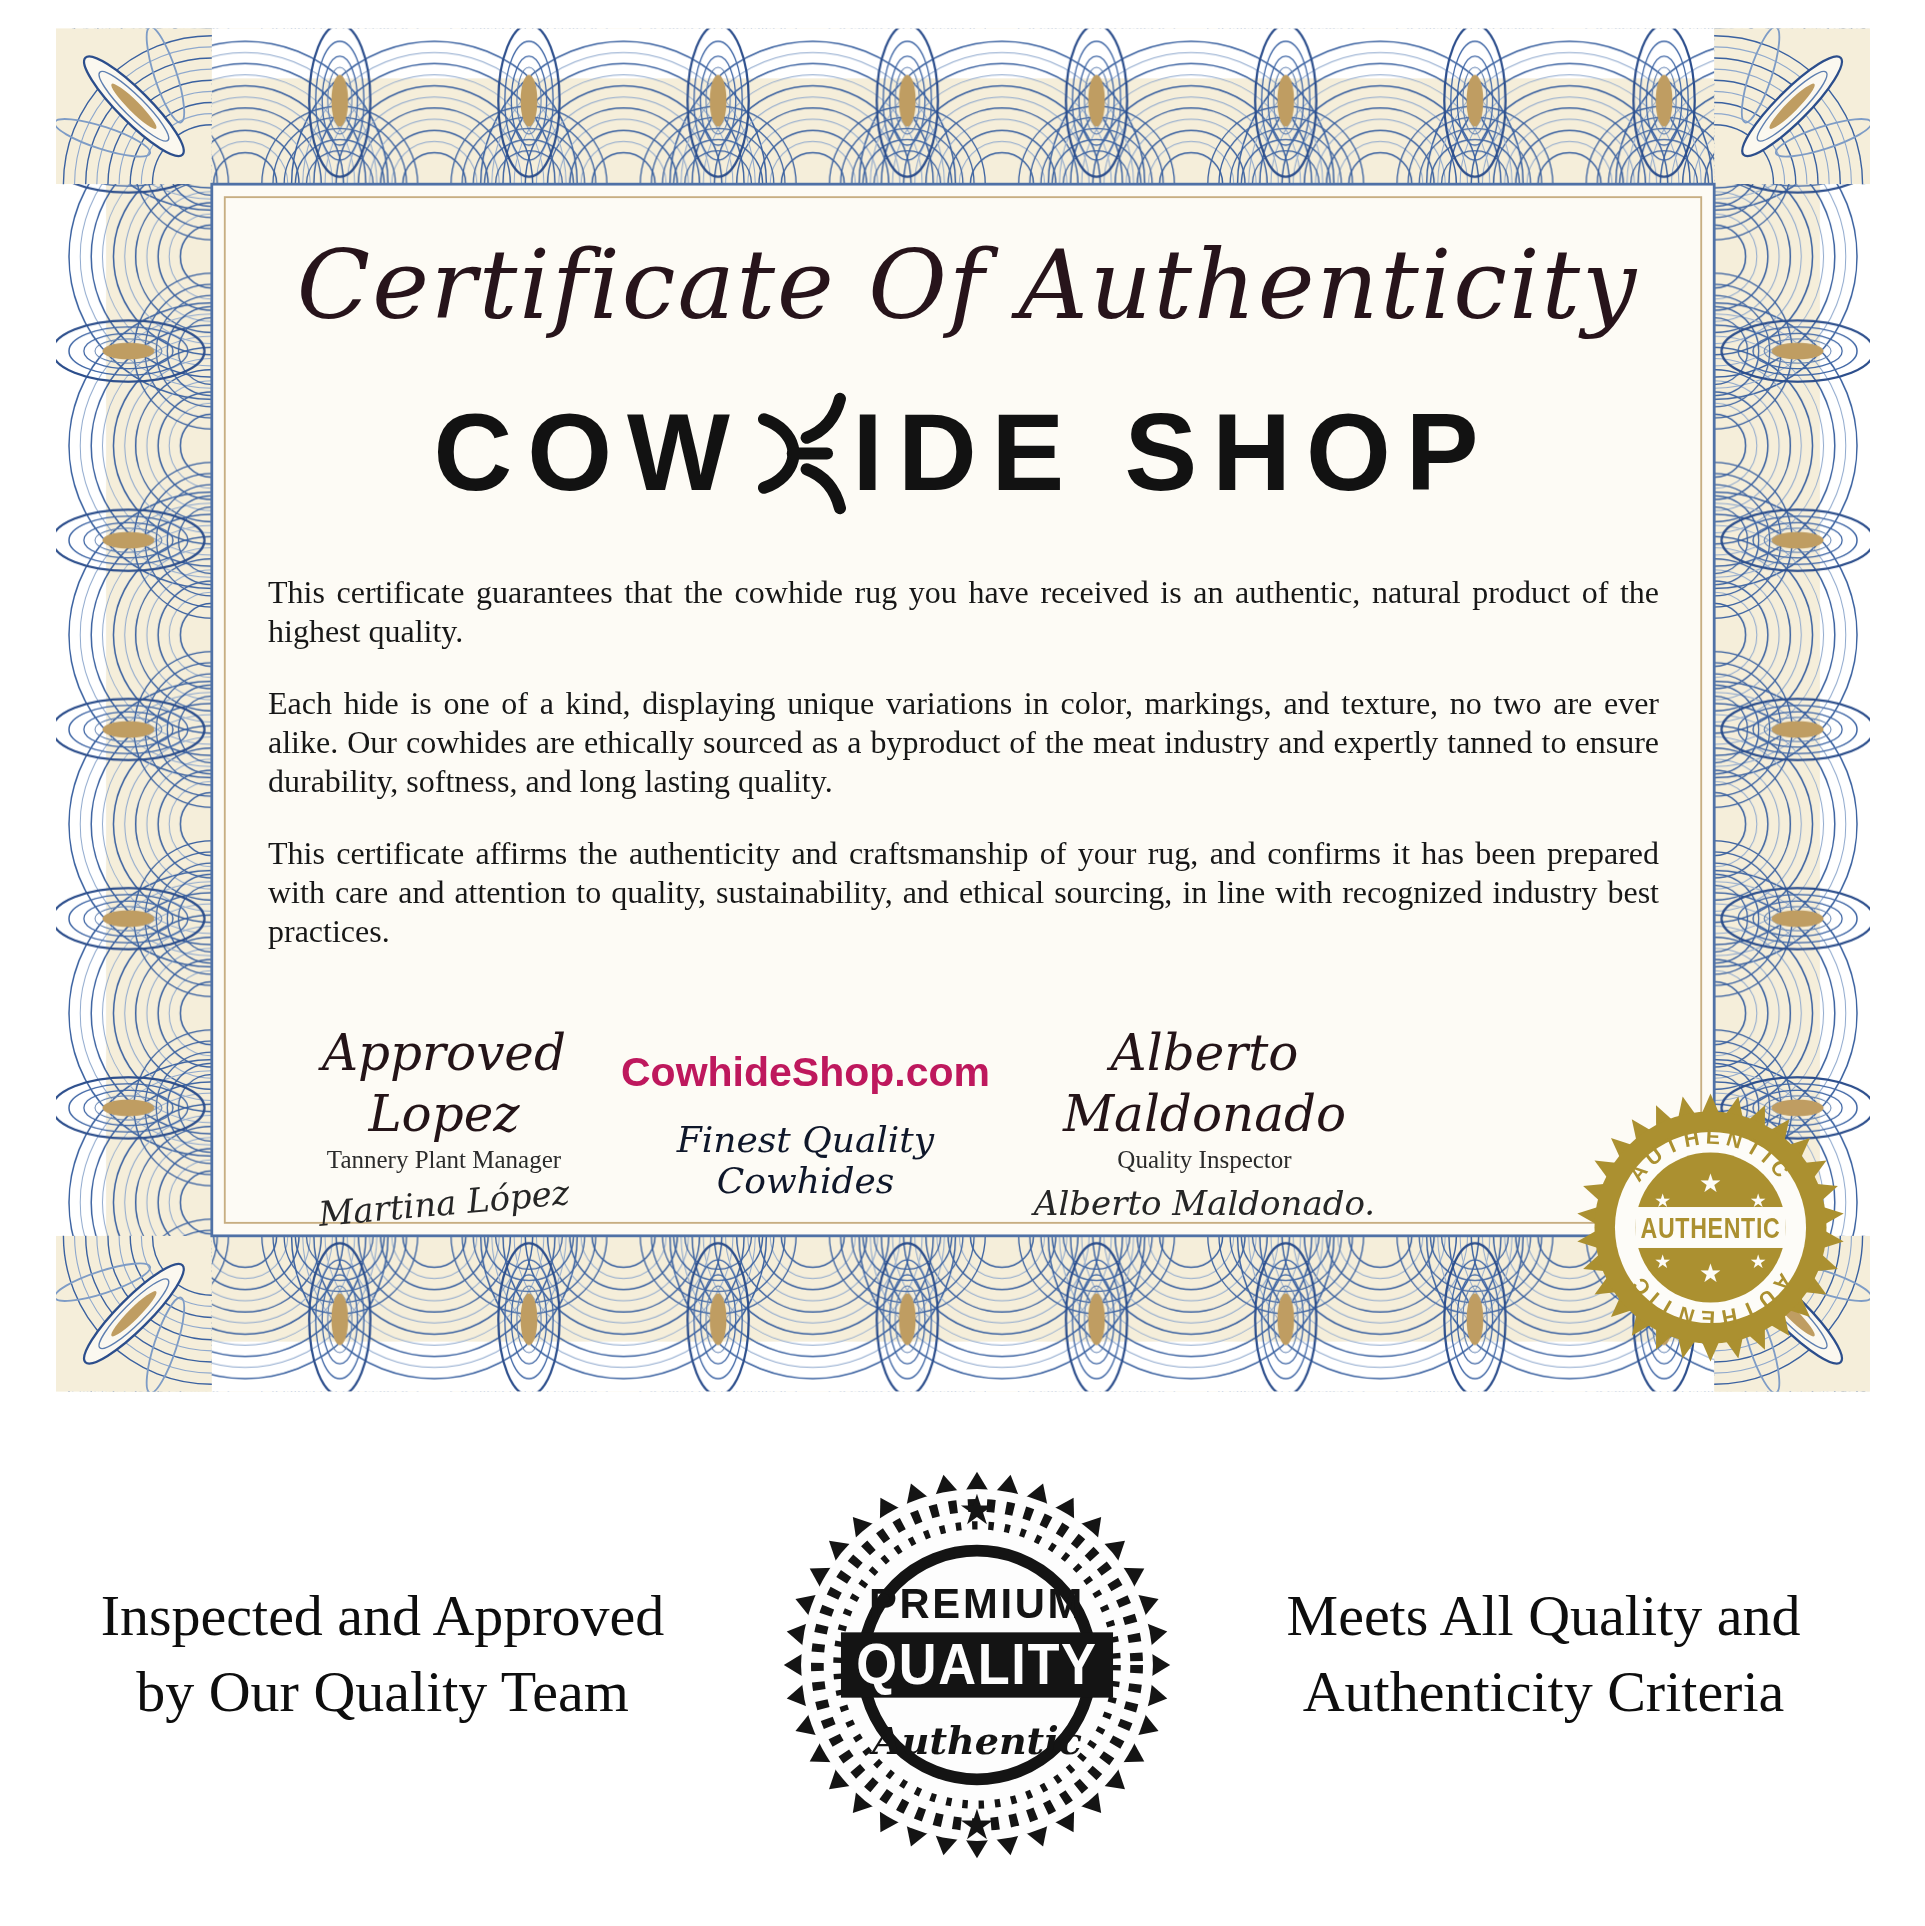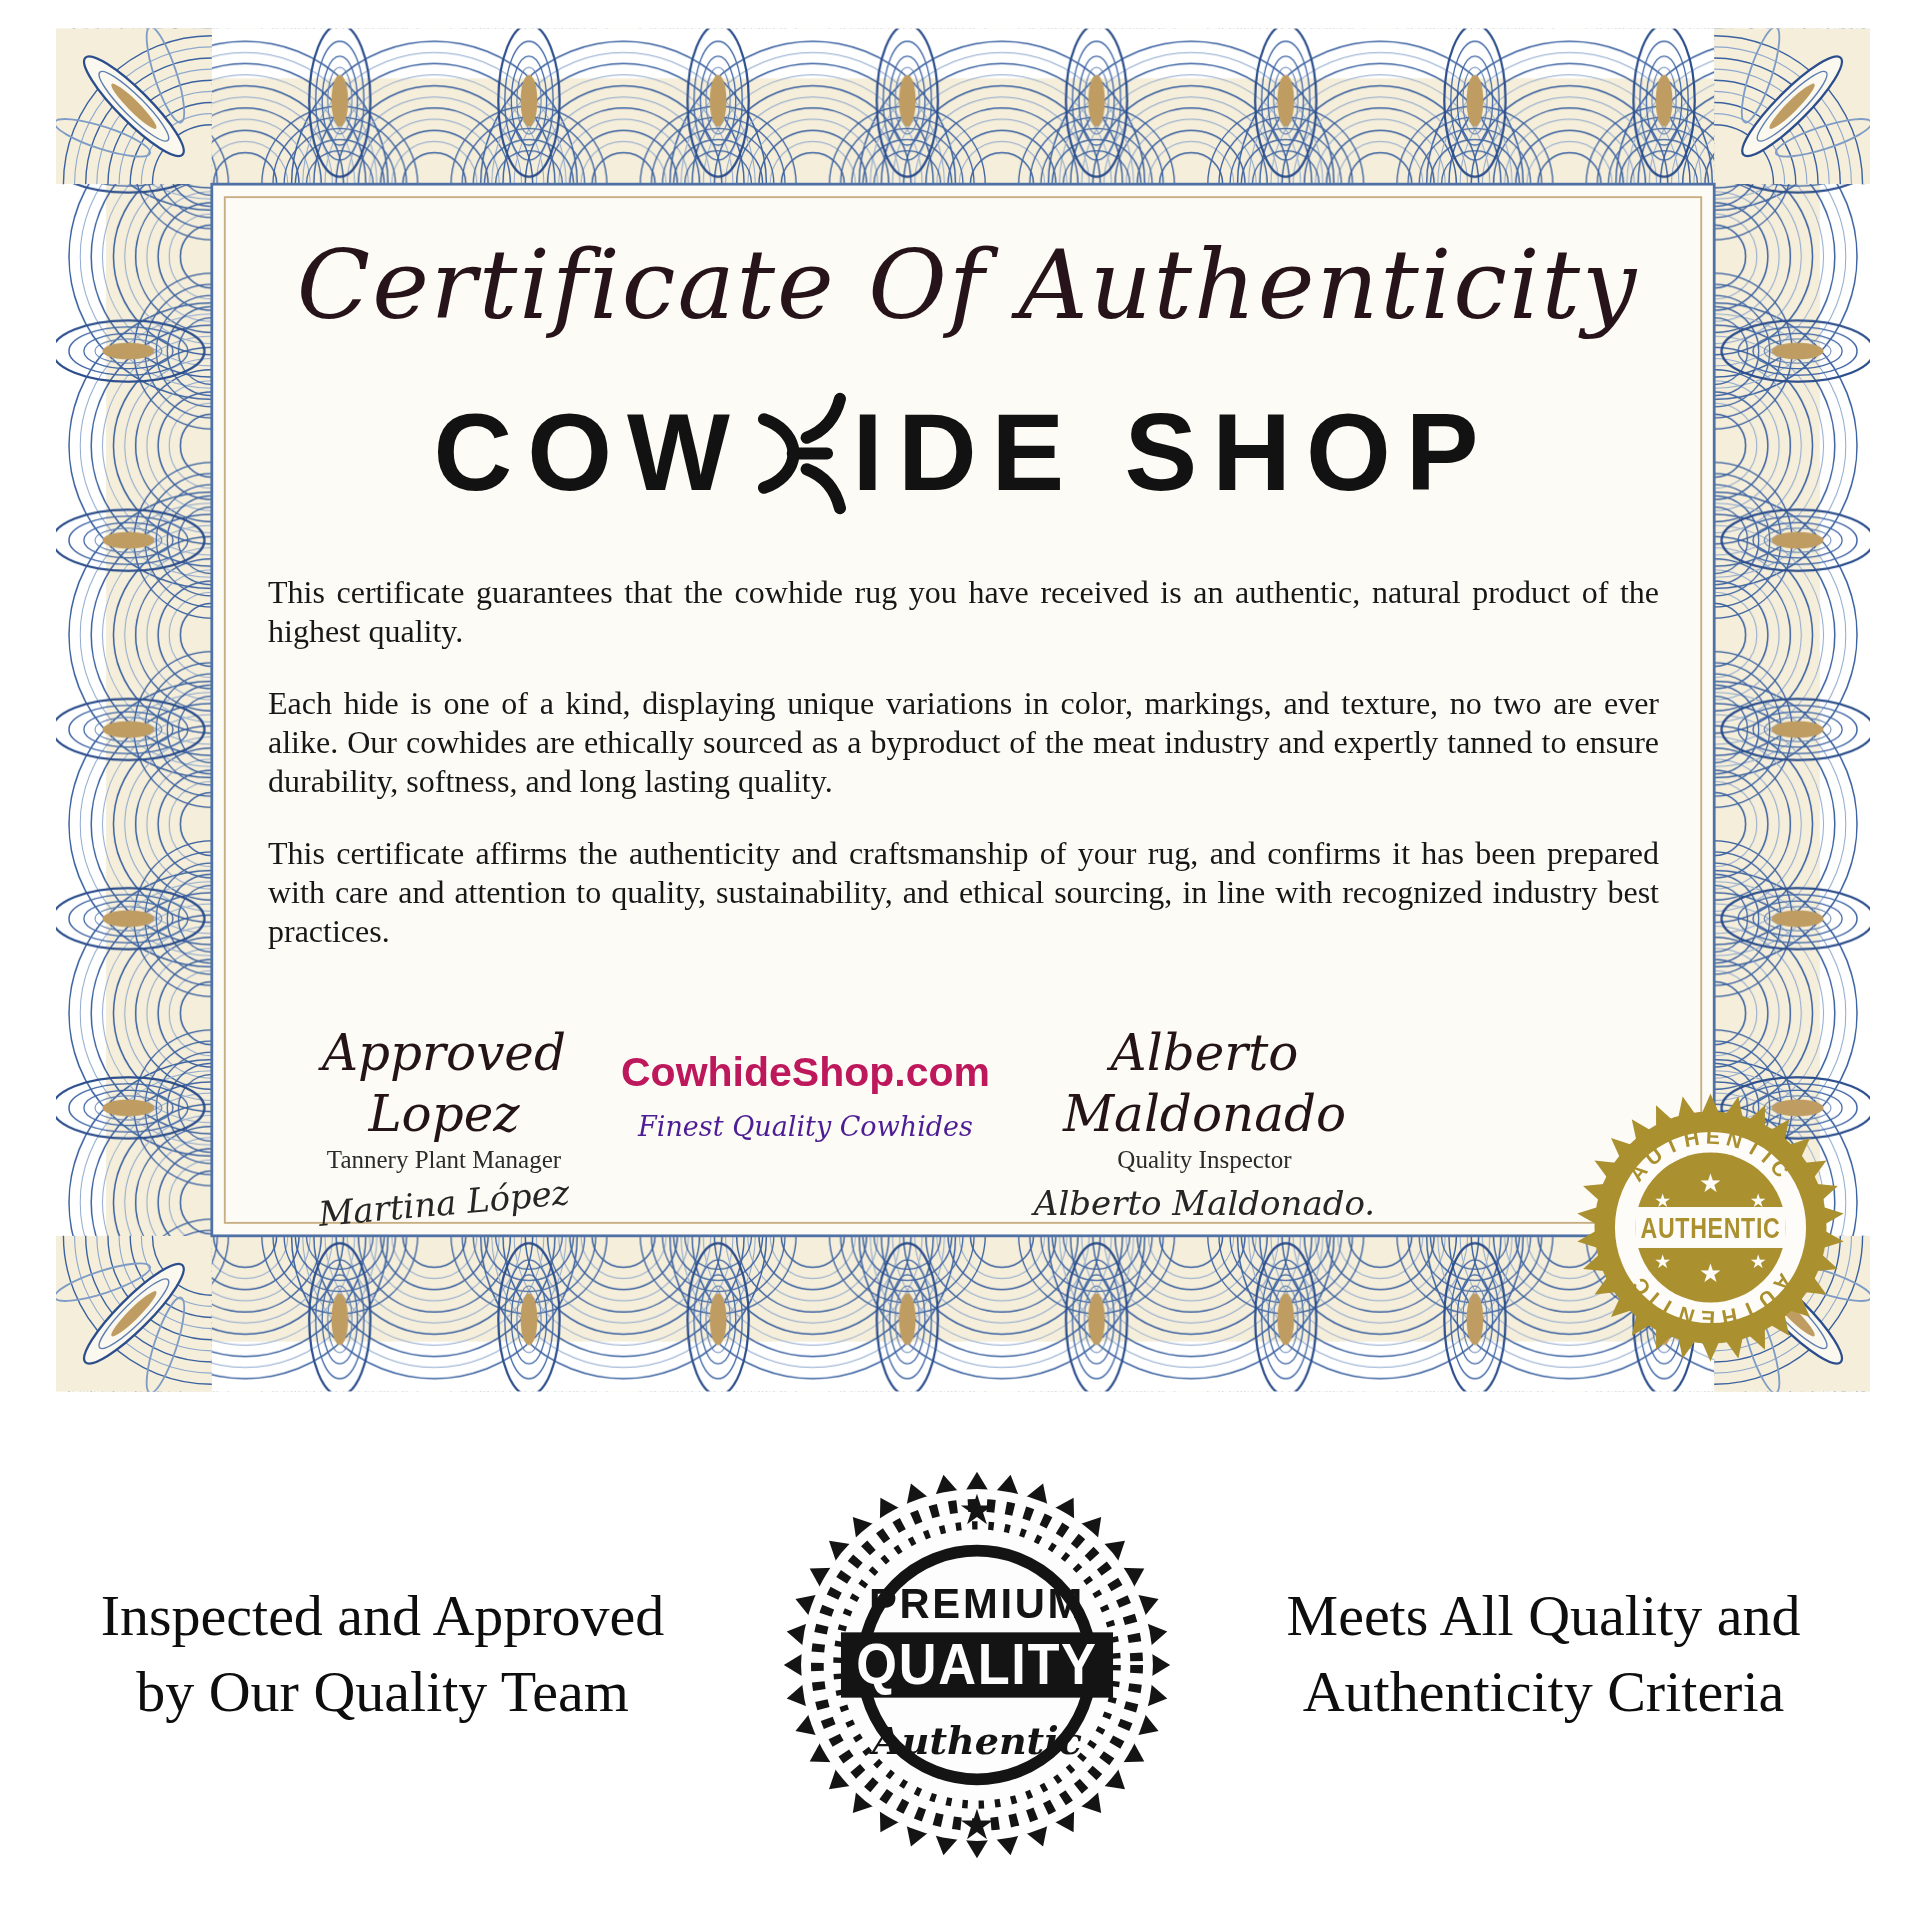--- a/index.html
+++ b/index.html
@@ -31,22 +31,22 @@
   .sig-mid{left:408px;width:371px;top:26px;}
   .sig-right{left:779px;width:427px;top:0;}
   .sig-name{font-family:"DejaVu Serif",serif;font-style:italic;font-size:50px;
             color:#241418;line-height:61px;}
   .sig-role{font-family:"Liberation Serif",serif;font-size:25px;color:#2b2b2b;margin-top:1px;}
   .sig-script{font-family:"DejaVu Serif",serif;font-style:italic;font-size:34px;
               color:#262626;margin-top:9.3px;}
   .sig-script.tilt{transform:rotate(-5deg);}
   .sig-site{font-family:"Liberation Sans","DejaVu Sans",sans-serif;font-weight:700;
             font-size:41px;color:#be185d;}
-  .sig-tagline{font-family:"DejaVu Serif",serif;font-style:italic;font-size:27px;
-               color:#4c1d95;margin-top:15px;}
+  .sig-tagline{font-family:"DejaVu Serif",serif;font-style:italic;font-size:36px;
+               color:#0f172a;margin-top:23px;}
 
   .gold-seal{position:absolute;left:1362px;top:907px;width:273px;height:273px;}
   .seal-ring-text{font-family:"Liberation Sans","DejaVu Sans",sans-serif;font-weight:700;
                   font-size:25px;letter-spacing:6px;fill:#ab9030;}
   .seal-center-text{font-family:"Liberation Sans","DejaVu Sans",sans-serif;font-weight:700;
                     font-size:35px;letter-spacing:1px;fill:#ab9030;}
   .seal-star{font-family:"DejaVu Sans",sans-serif;fill:#fdfcf8;}
 
   
   .footer{position:absolute;left:0;top:1396px;width:1926px;height:531px;}

